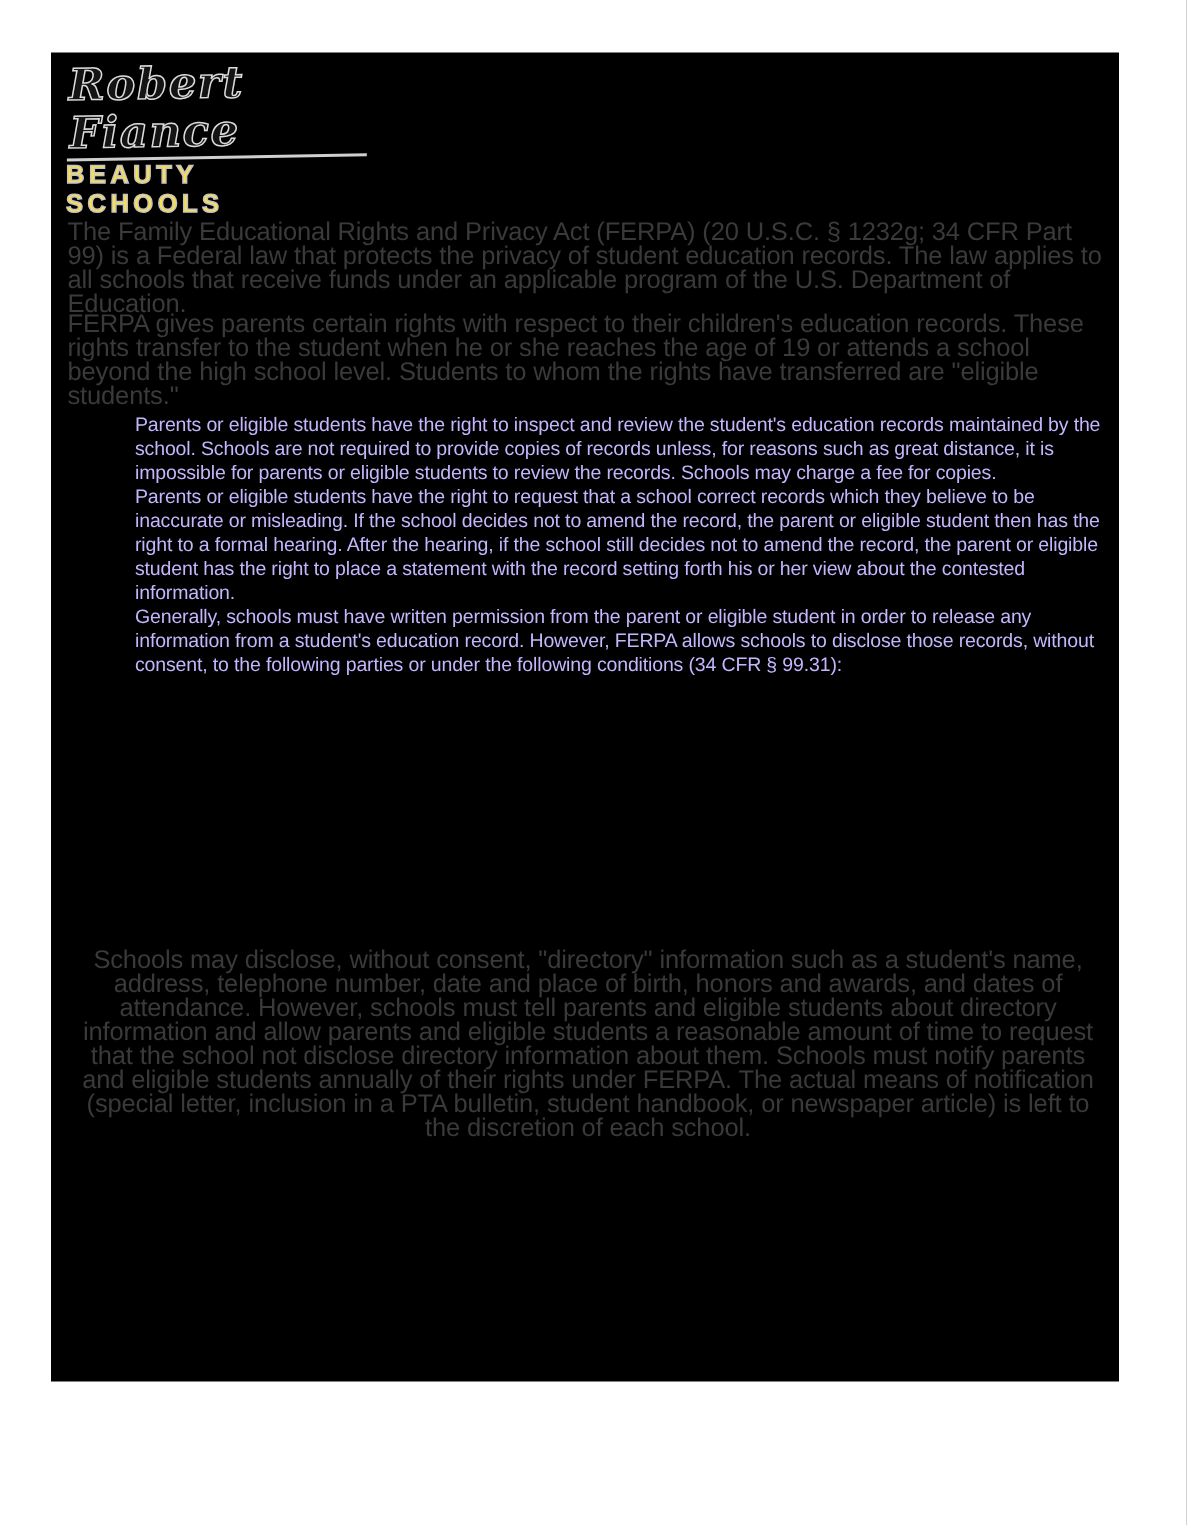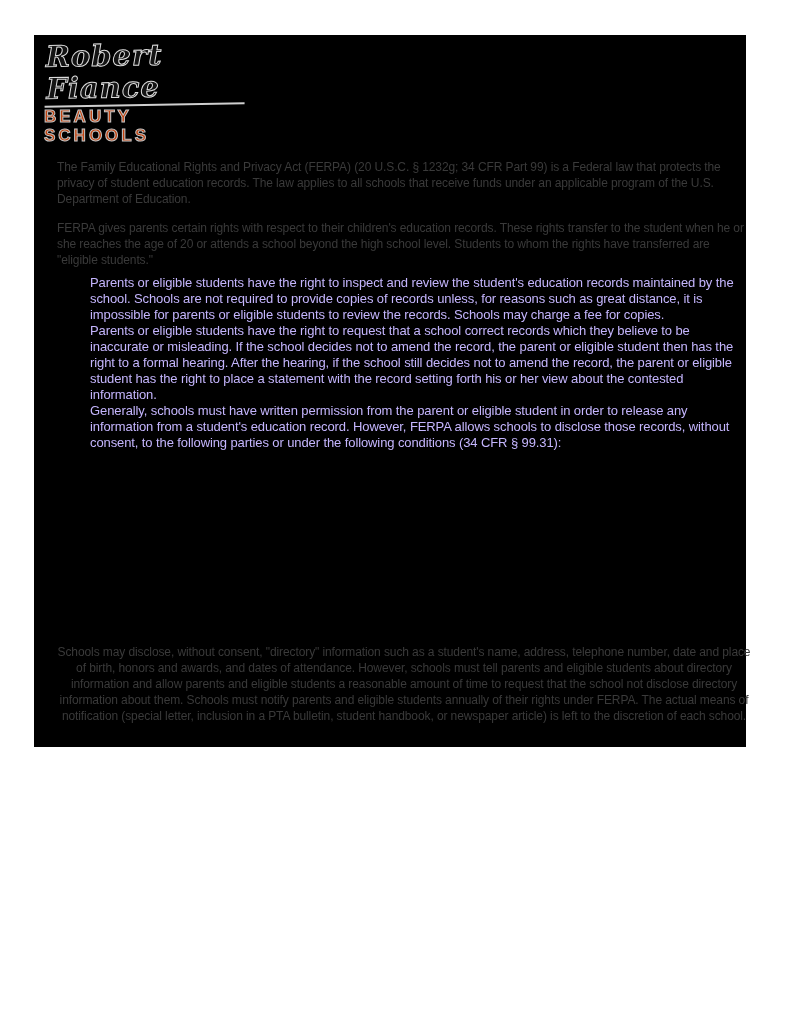--- a/index.html
+++ b/index.html
@@ -13,21 +13,21 @@
     height: 1024px;
     background: #ffffff;
     font-family: "Liberation Sans", sans-serif;
     overflow: hidden;
   }
   .panel {
     position: absolute;
     left: 34px;
     top: 35px;
     width: 712px;
-    height: 712px;
+    height: 886px;
     background: #000000;
   }
   .logo {
     position: absolute;
     left: 10px;
     top: 4px;
     width: 200px;
   }
   .logo-script {
     display: inline-block;
@@ -44,30 +44,30 @@
     transform: rotate(-1deg);
   }
   .logo-block {
     display: block;
     margin-top: 1px;
     font-family: "Liberation Sans", sans-serif;
     font-weight: bold;
     font-size: 17px;
     line-height: 19px;
     letter-spacing: 3px;
-    color: #c2410c;
+    color: #fde047;
     -webkit-text-stroke: 1px #c4c4c4;
   }
   .doc-text {
     position: absolute;
     color: #3a3a3a;
-    font-size: 12px;
+    font-size: 17px;
     line-height: 16px;
     letter-spacing: -0.1px;
-    margin: 12px;
+    margin: 0;
   }
   .para-1 { left: 11px; top: 112px; width: 692px; }
   .para-2 { left: 11px; top: 173px; width: 692px; }
   .rights-list {
     position: absolute;
     left: 56px;
     top: 240px;
     width: 658px;
   }
   .rights-item {
@@ -85,21 +85,21 @@
 <div class="page">
   <div class="panel">
 
     <div class="logo">
       <span class="logo-script">Robert Fiance</span>
       <span class="logo-block">BEAUTY SCHOOLS</span>
     </div>
 
     <p class="doc-text para-1">The Family Educational Rights and Privacy Act (FERPA) (20 U.S.C. § 1232g; 34 CFR Part 99) is a Federal law that protects the privacy of student education records. The law applies to all schools that receive funds under an applicable program of the U.S. Department of Education.</p>
 
-    <p class="doc-text para-2">FERPA gives parents certain rights with respect to their children's education records. These rights transfer to the student when he or she reaches the age of 20 or attends a school beyond the high school level. Students to whom the rights have transferred are "eligible students."</p>
+    <p class="doc-text para-2">FERPA gives parents certain rights with respect to their children's education records. These rights transfer to the student when he or she reaches the age of 19 or attends a school beyond the high school level. Students to whom the rights have transferred are "eligible students."</p>
 
     <div class="rights-list">
       <p class="rights-item">Parents or eligible students have the right to inspect and review the student's education records maintained by the school. Schools are not required to provide copies of records unless, for reasons such as great distance, it is impossible for parents or eligible students to review the records. Schools may charge a fee for copies.</p>
       <p class="rights-item">Parents or eligible students have the right to request that a school correct records which they believe to be inaccurate or misleading. If the school decides not to amend the record, the parent or eligible student then has the right to a formal hearing. After the hearing, if the school still decides not to amend the record, the parent or eligible student has the right to place a statement with the record setting forth his or her view about the contested information.</p>
       <p class="rights-item">Generally, schools must have written permission from the parent or eligible student in order to release any information from a student's education record. However, FERPA allows schools to disclose those records, without consent, to the following parties or under the following conditions (34 CFR § 99.31):</p>
     </div>
 
     <p class="doc-text para-closing">Schools may disclose, without consent, "directory" information such as a student's name, address, telephone number, date and place of birth, honors and awards, and dates of attendance. However, schools must tell parents and eligible students about directory information and allow parents and eligible students a reasonable amount of time to request that the school not disclose directory information about them. Schools must notify parents and eligible students annually of their rights under FERPA. The actual means of notification (special letter, inclusion in a PTA bulletin, student handbook, or newspaper article) is left to the discretion of each school.</p>
 
   </div>

